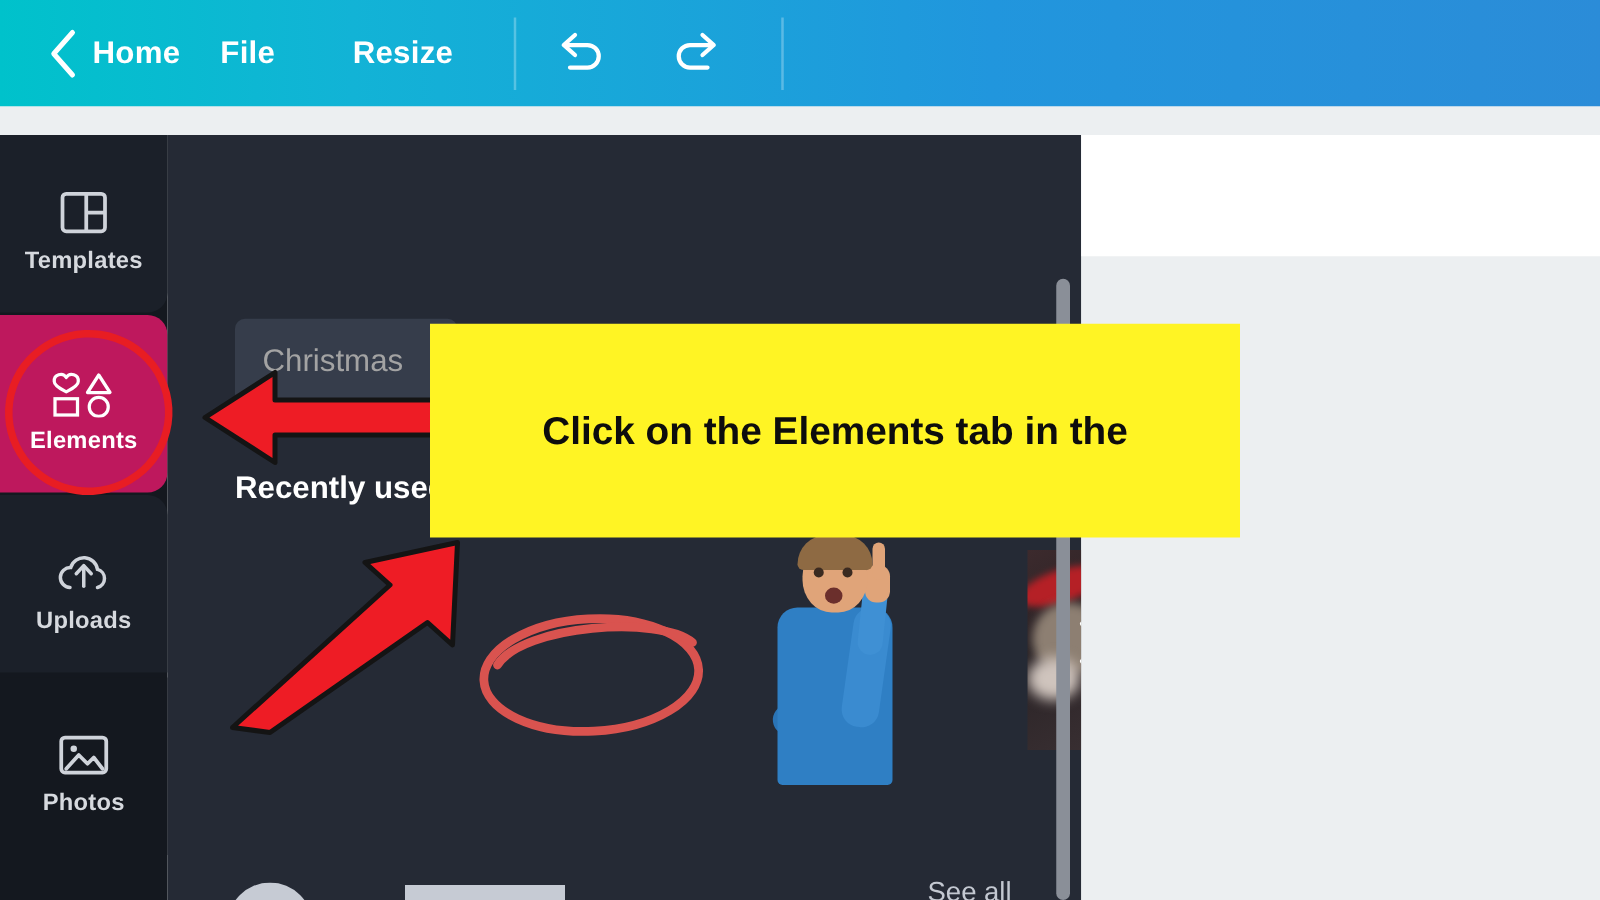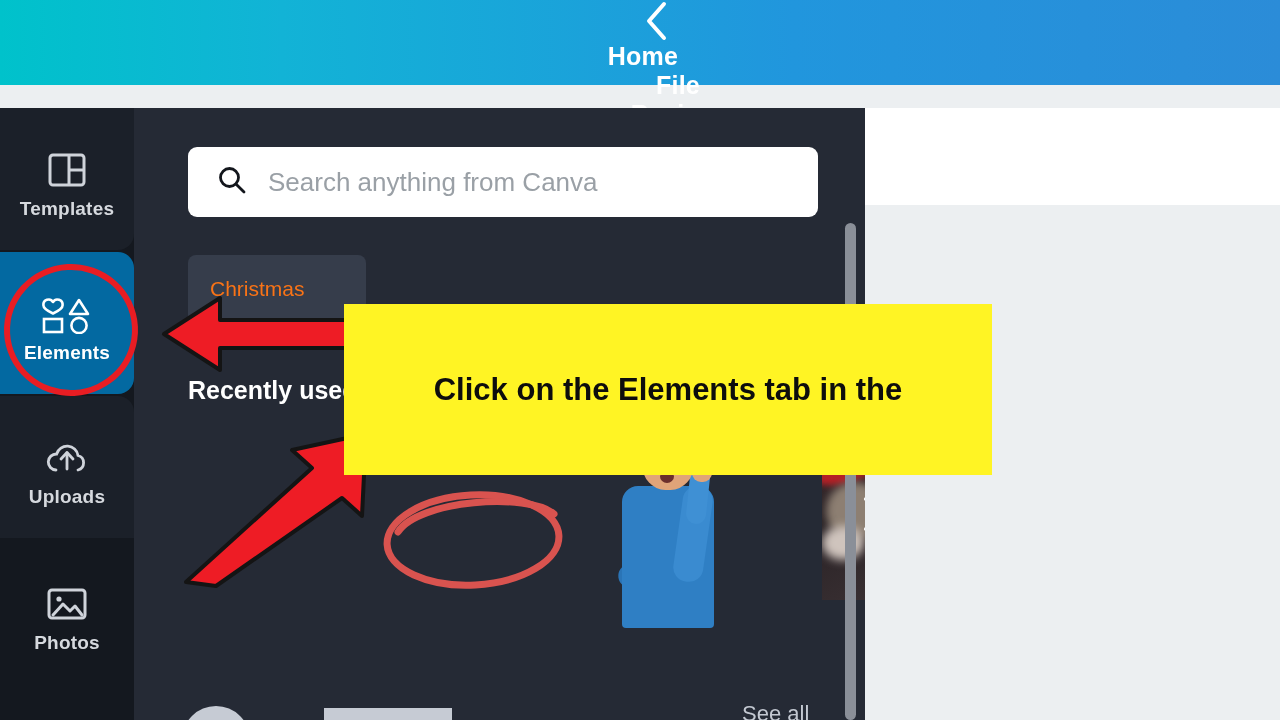--- a/index.html
+++ b/index.html
@@ -7,34 +7,34 @@
   body {
     font-family:"Liberation Sans", sans-serif;
     background:#eceff1;
     position:relative;
   }
 
   
   #topbar {
     position:absolute; left:0; top:0; width:1280px; height:85px;
     background:linear-gradient(90deg,#00c2cb 0%, #12b3d6 22%, #2196dd 62%, #2b8cd8 100%);
-    display:flex; align-items:center;flex-direction:column;
+    display:flex; align-items:center;
   }
   .tb-back {
     margin-left:34px; width:34px; height:46px;
     display:flex; align-items:center; justify-content:center;
     cursor:pointer;
   }
   .tb-back svg { display:block; }
   .tb-item {
     color:#ffffff; font-size:25px; font-weight:bold; letter-spacing:.2px;
     cursor:pointer; white-space:nowrap;
   }
   #nav-home { margin-left:6px; }
-  #nav-file { margin-left:76px; }
+  #nav-file { margin-left:32px; }
   #nav-resize { margin-left:62px; }
   .tb-divider { width:2px; height:58px; background:rgba(255,255,255,.28); }
   #div1 { margin-left:48px; }
   #div2 { margin-left:40px; }
   .tb-iconbtn {
     width:54px; height:54px; display:flex; align-items:center; justify-content:center;
     cursor:pointer;
   }
   #undo-btn { margin-left:24px; }
   #redo-btn { margin-left:40px; }
@@ -51,21 +51,21 @@
   .rail-item {
     position:absolute; left:0; width:134px;
     display:flex; flex-direction:column; align-items:center; justify-content:center;
     cursor:pointer;
   }
   .rail-item .r-icon { height:52px; display:flex; align-items:flex-end; justify-content:center; }
   .rail-label {
     margin-top:8px; color:#d6d9de; font-size:19px; font-weight:bold; letter-spacing:.2px;
   }
   #rail-templates { top:0;   height:142px; background:#1b2029; border-bottom-right-radius:16px;text-align:right; }
-  #rail-elements  { top:144px; height:142px; background:#0369a1; border-top-right-radius:16px; border-bottom-right-radius:16px; }
+  #rail-elements  { top:144px; height:142px; background:#be185d; border-top-right-radius:16px; border-bottom-right-radius:16px; }
   #rail-uploads   { top:288px; height:142px; background:#1b2029; border-top-right-radius:16px; }
   #rail-photos    { top:434px; height:142px; background:#14181f; }
   #rail-elements .rail-label { color:#ffffff; }
 
   
   #elements-highlight {
     position:absolute; left:4px; top:264px; width:134px; height:132px;
     border:6px solid #e81d23; border-radius:50%;
     transform:rotate(-3deg);
     pointer-events:none; z-index:40;
@@ -81,21 +81,21 @@
     background:#ffffff; border-radius:9px;
     display:flex; align-items:center; padding-left:28px;
   }
   #search-input-text {
     margin-left:20px; font-size:26px; color:#9aa0a6; font-weight:400; white-space:nowrap;
   }
   #chip-christmas {
     position:absolute; left:54px; top:147px; height:68px; min-width:178px;
     background:#363d4b; border-radius:8px;
     display:flex; align-items:center; padding:0 22px;
-    color:#f97316; font-size:21px; white-space:nowrap; cursor:pointer;
+    color:#a3a3a3; font-size:25px; white-space:nowrap; cursor:pointer;
   }
   .sec-title {
     position:absolute; color:#ffffff; font-size:25px; font-weight:bold; white-space:nowrap;
   }
   #recently-title { left:54px; top:268px; }
   #lines-title { left:54px; top:550px; }
   #see-all {
     position:absolute; left:608px; top:554px;
     color:#c3c8d1; font-size:22px; cursor:pointer; white-space:nowrap;margin-top:39px;
   }
@@ -157,21 +157,20 @@
   #canvas-white {
     position:absolute; left:0; top:0; width:415px; height:97px; background:#ffffff;
   }
 
   
   #callout-box {
     position:absolute; left:344px; top:259px; width:648px; height:171px;
     background:#fff424; z-index:60;
     display:flex; align-items:center; justify-content:center;
     padding:0 22px;
-    margin-top:45px;
   }
   #callout-text {
     color:#0d0d0d; font-size:31px; font-weight:bold; line-height:1.66;
     text-align:center;
   }
   .arrow-svg { position:absolute; z-index:55; }
   #arrow-left { left:160px; top:288px; }
   #arrow-diag { left:180px; top:430px; }
 </style>
 </head>
@@ -260,29 +259,20 @@
       </svg>
     </span>
     <span class="rail-label">Uploads</span>
   </div>
 </div>
 
 <div id="elements-highlight"></div>
 
 <div id="panel">
 
-  <div id="searchbox">
-    <span>
-      <svg width="32" height="32" viewBox="0 0 32 32">
-        <circle cx="13.5" cy="13.5" r="9" fill="none" stroke="#13161c" stroke-width="2.8"></circle>
-        <line x1="20.2" y1="20.2" x2="28" y2="28" stroke="#13161c" stroke-width="2.8" stroke-linecap="round"></line>
-      </svg>
-    </span>
-    <span id="search-input-text">Search anything from Canva</span>
-  </div>
 
   <div id="chip-christmas">Christmas</div>
 
   <div class="sec-title" id="recently-title">Recently used</div>
 
   <div id="thumbrow">
 
     <div class="thumb" id="thumb-scribble">
       <svg width="190" height="200" viewBox="0 0 190 200">
         <ellipse cx="95" cy="112" rx="86" ry="45" fill="none" stroke="#d9534f" stroke-width="7" stroke-linecap="round" transform="rotate(-3 95 112)"></ellipse>

